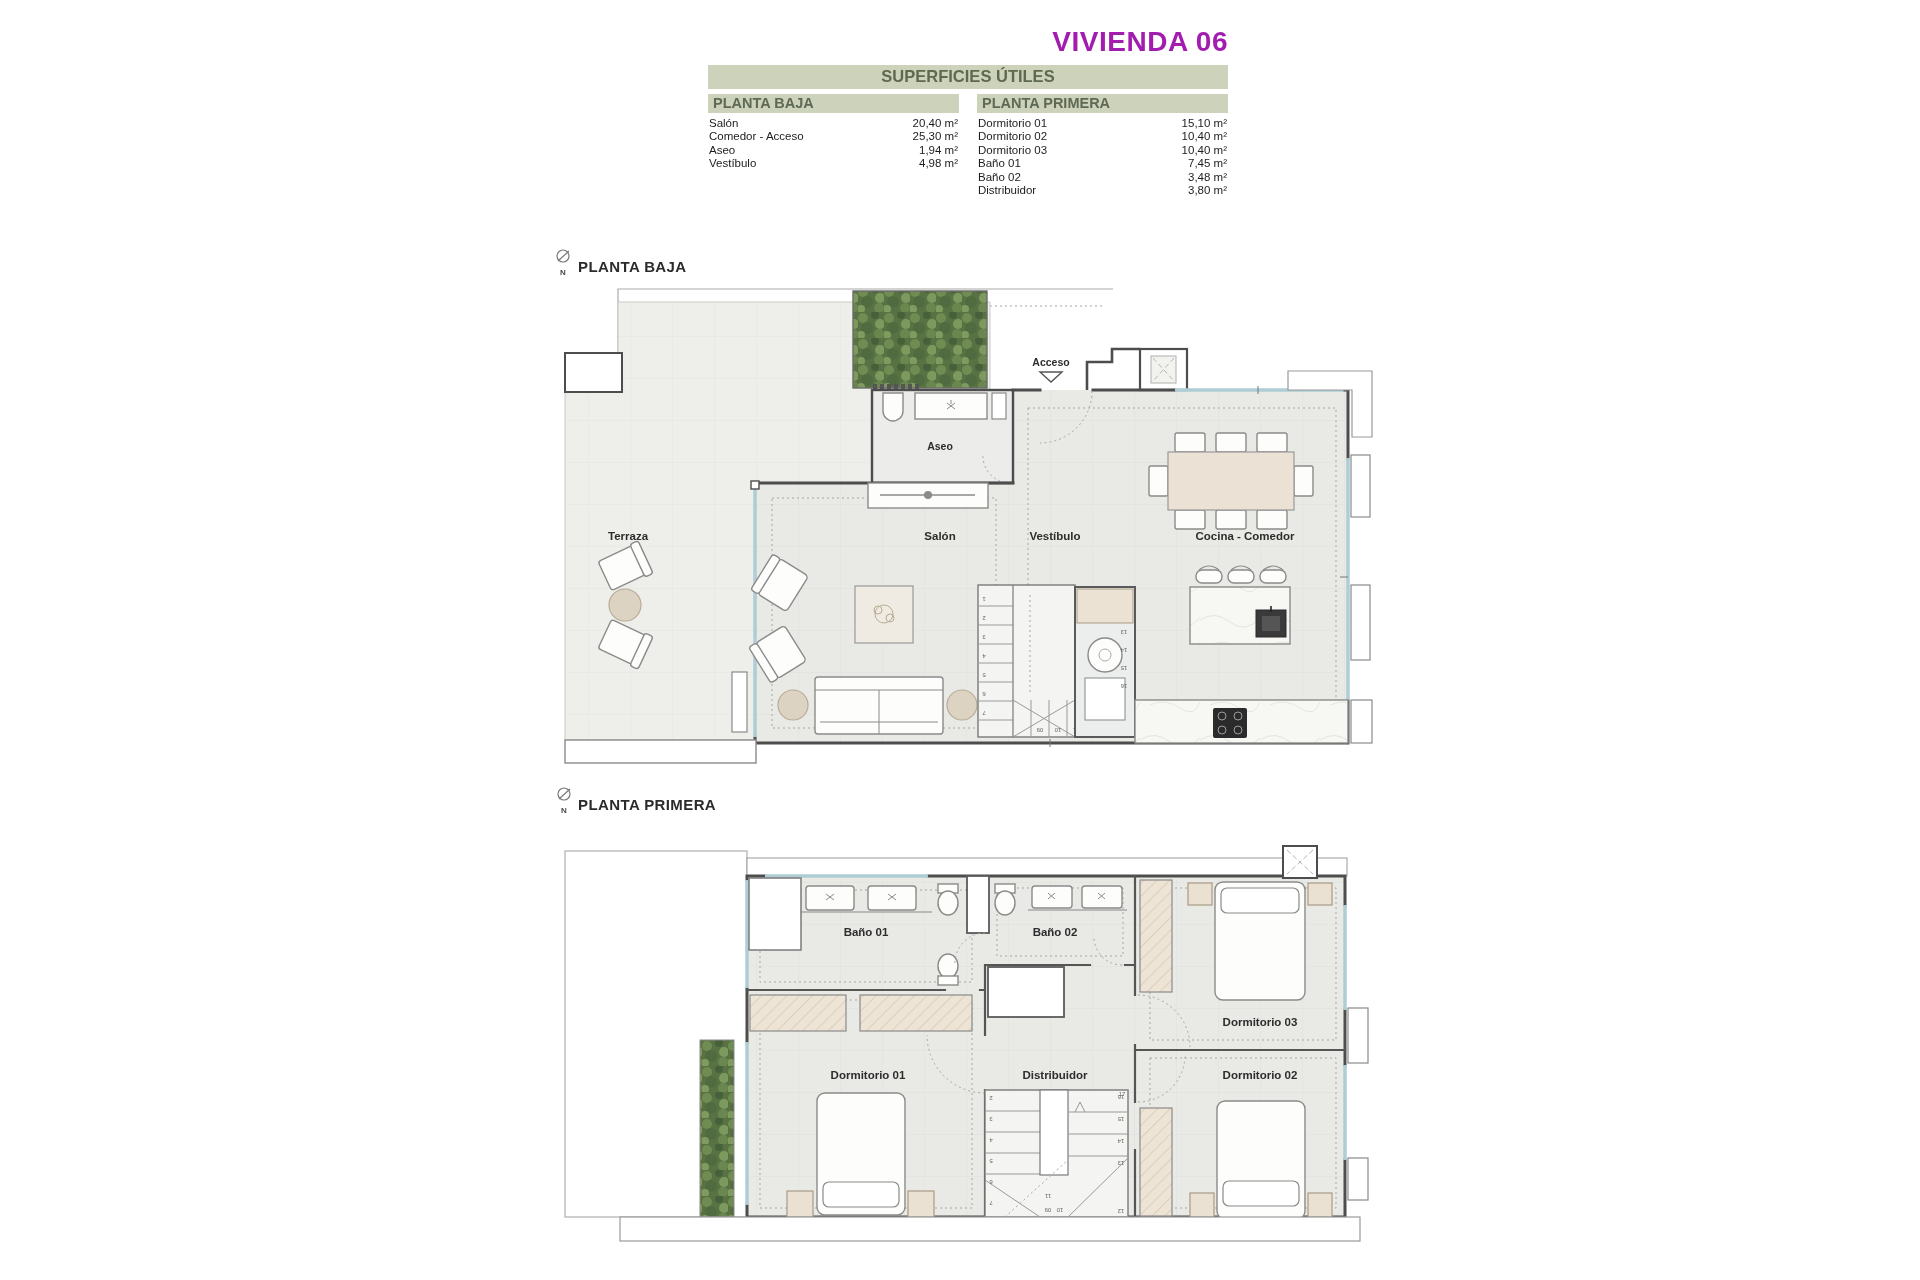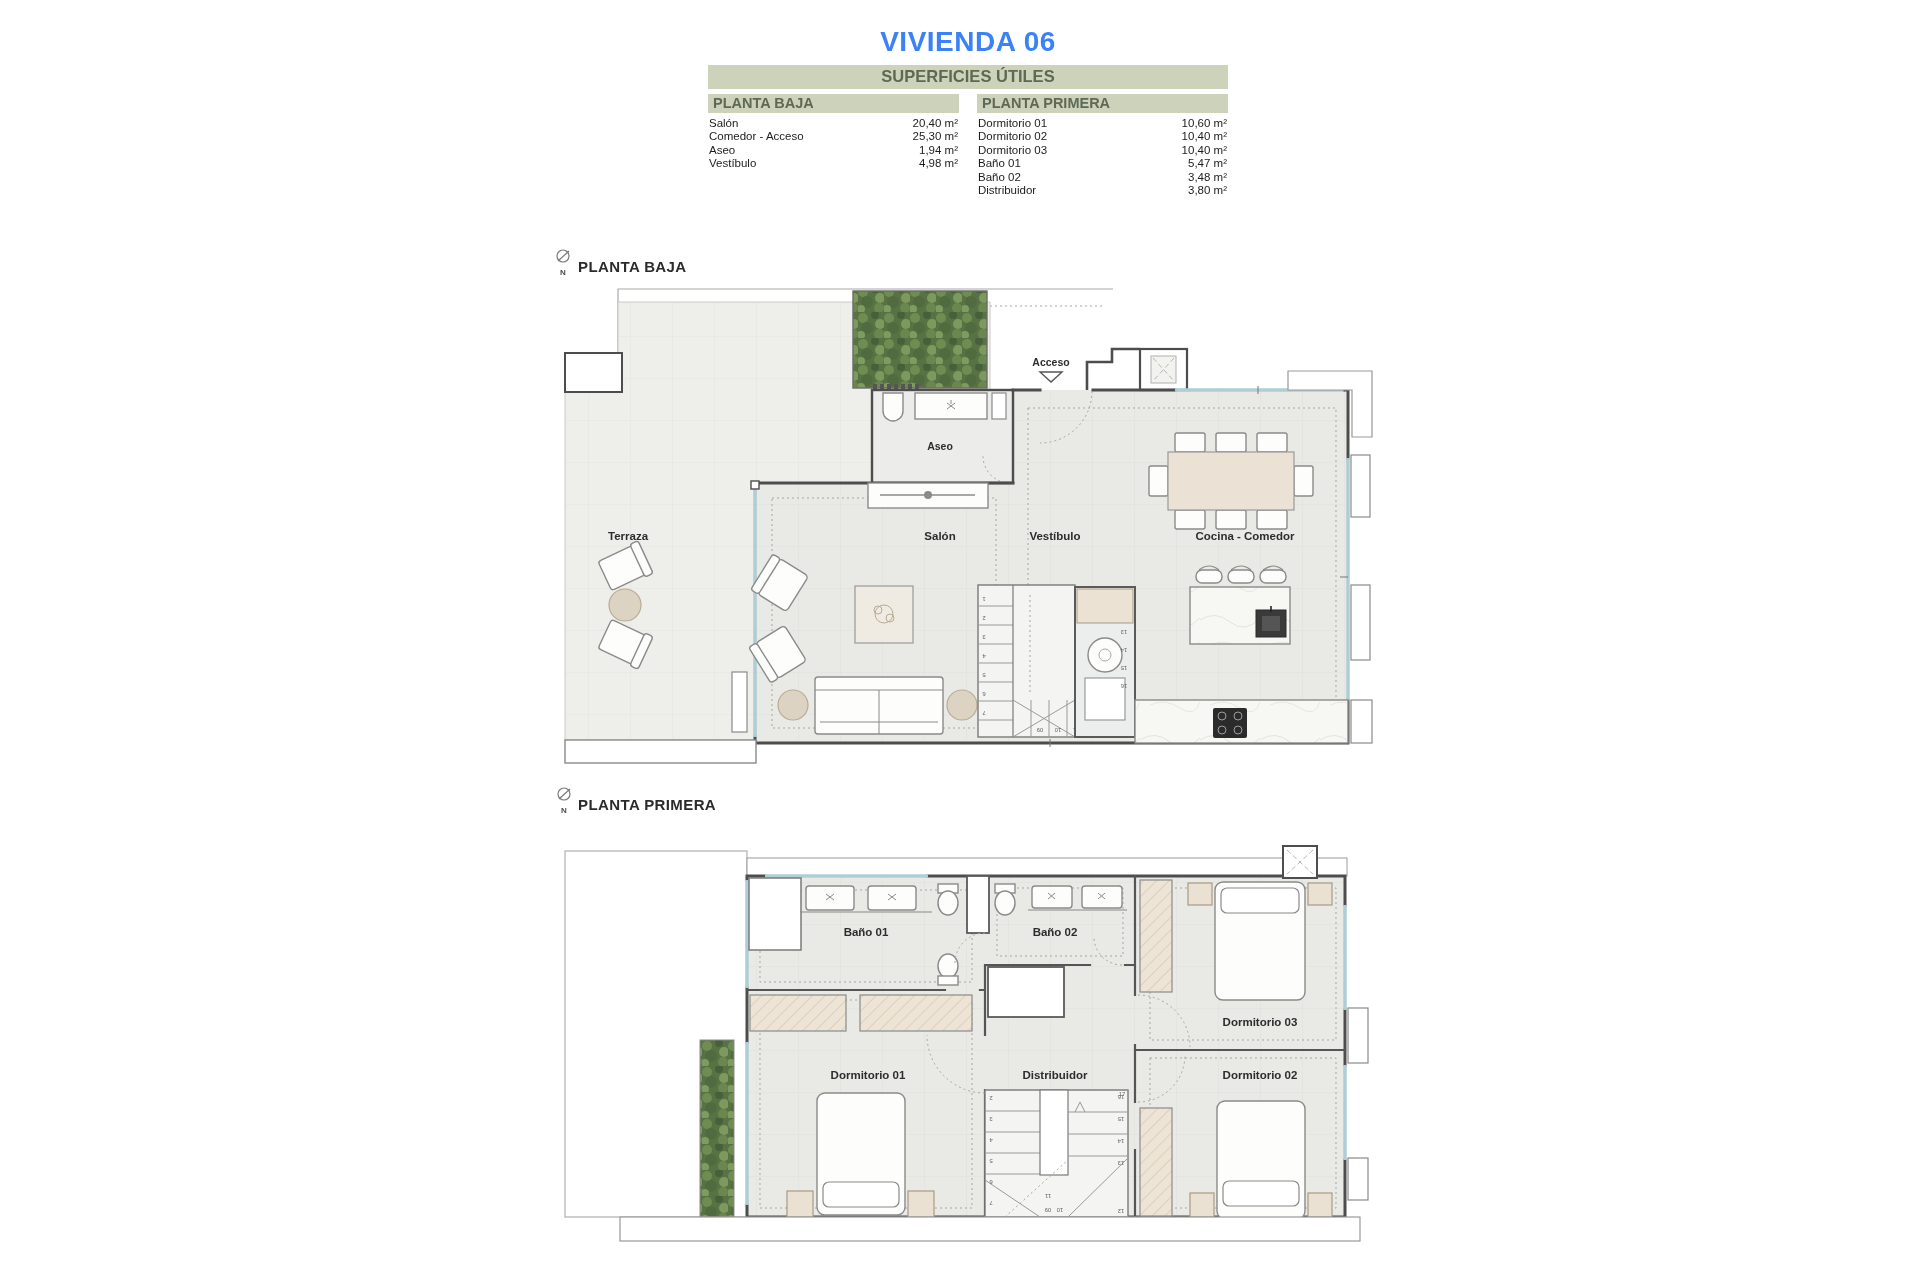--- a/index.html
+++ b/index.html
@@ -1,20 +1,20 @@
 <!DOCTYPE html>
 <html><head>
 <meta charset="utf-8">
 <style>
   html,body{margin:0;padding:0;background:#fff}
   body{width:1920px;height:1280px;position:relative;font-family:"Liberation Sans",sans-serif;overflow:hidden}
   .sheet{position:absolute;inset:0;background:#fff}
   svg.plans{position:absolute;left:0;top:0}
   .surfaces{position:absolute;left:708px;top:26px;width:520px}
-  .doc-title{text-align:center;font-size:28px;font-weight:700;color:#3b82f6;margin:0 0 7px 0;letter-spacing:.5px}
+  .doc-title{text-align:right;font-size:28px;font-weight:700;color:#a21caf;margin:0 0 7px 0;letter-spacing:.5px}
   .band{background:#ccd3ba;color:#5f6951;font-weight:700;font-size:16.5px;text-align:center;padding:2px 5px 3px;margin-bottom:5px}
   .cols{display:flex;gap:18px}
   .col{flex:1}
   .colhead{background:#ccd3ba;color:#5f6955;font-weight:700;font-size:14.5px;padding:1px 5px 2px;margin-bottom:4px}
   .row{display:flex;justify-content:space-between;font-size:11.5px;line-height:13.4px;color:#1c1c1c;padding:0 1px}
   .val{text-align:left;white-space:nowrap}
   
   .rl{font:600 11.5px "Liberation Sans",sans-serif;fill:#2d2d2d;text-anchor:middle}
   .rl-sm{font:600 10.5px "Liberation Sans",sans-serif;fill:#2d2d2d;text-anchor:middle}
   .ptitle{font:700 15px "Liberation Sans",sans-serif;fill:#2b2b2b;letter-spacing:.4px}
@@ -396,33 +396,33 @@
       </div>
       <div class="row">
         <span>Vestíbulo</span>
         <span class="val">4,98 m²</span>
       </div>
     </div>
     <div class="col">
       <div class="colhead">PLANTA PRIMERA</div>
       <div class="row">
         <span>Dormitorio 01</span>
-        <span class="val">10,60 m²</span>
+        <span class="val">15,10 m²</span>
       </div>
       <div class="row">
         <span>Dormitorio 02</span>
         <span class="val">10,40 m²</span>
       </div>
       <div class="row">
         <span>Dormitorio 03</span>
         <span class="val">10,40 m²</span>
       </div>
       <div class="row">
         <span>Baño 01</span>
-        <span class="val">5,47 m²</span>
+        <span class="val">7,45 m²</span>
       </div>
       <div class="row">
         <span>Baño 02</span>
         <span class="val">3,48 m²</span>
       </div>
       <div class="row">
         <span>Distribuidor</span>
         <span class="val">3,80 m²</span>
       </div>
     </div>

